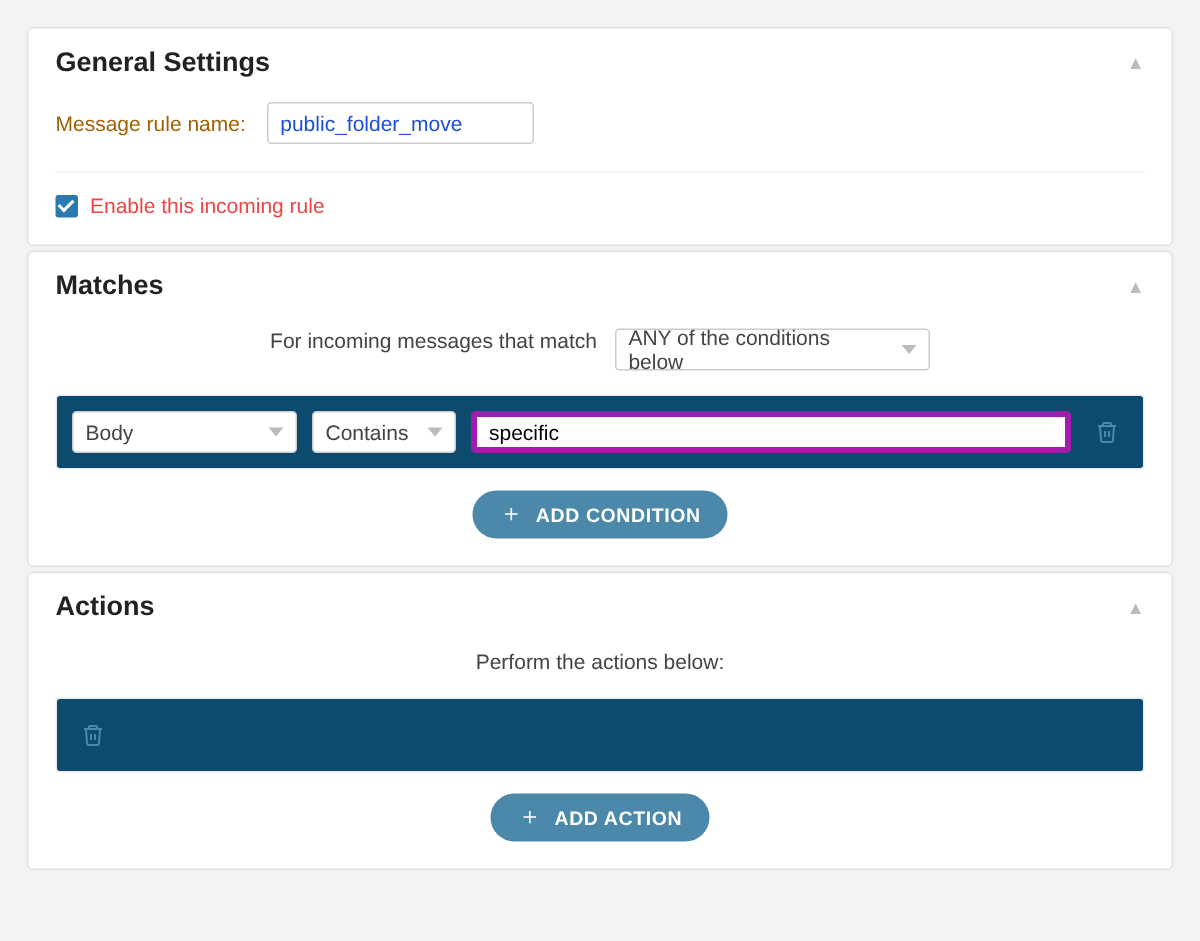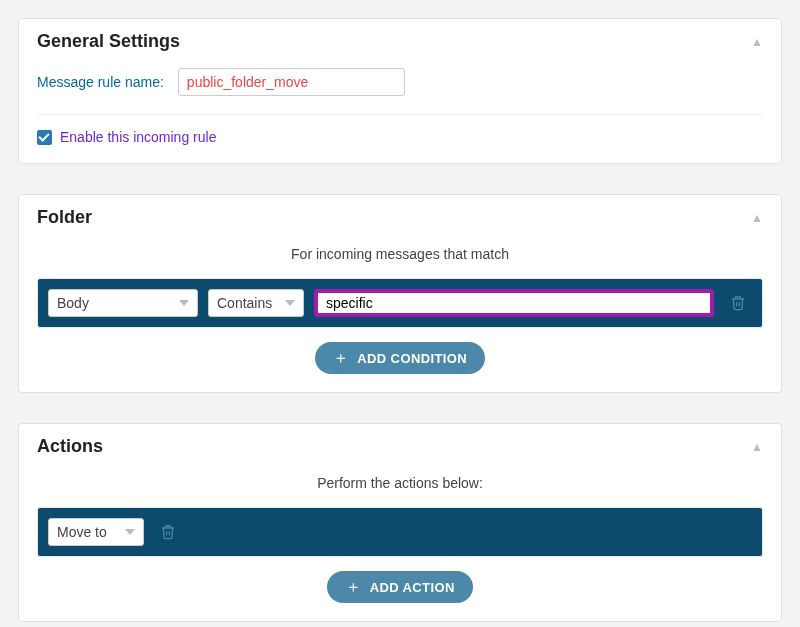--- a/index.html
+++ b/index.html
@@ -9,21 +9,21 @@
     background: #f3f3f3;
     font-family: "Segoe UI", "Helvetica Neue", Arial, sans-serif;
     font-size: 14px;
     color: #444;
     width: 800px;
   }
   .panel {
     background: #fff;
     border: 1px solid #e1e1e1;
     border-radius: 4px;
-    margin-bottom: 30px;
+    margin-bottom: 3px;
   }
   .panel-header {
     display: flex;
     align-items: center;
     justify-content: space-between;
     padding: 12px 18px;
     cursor: pointer;
   }
   .panel-title {
     font-size: 18px;
@@ -37,30 +37,30 @@
   .panel-body {
     padding: 0 18px 18px;
   }
   .field-row {
     display: flex;
     align-items: center;
     gap: 14px;
     padding: 4px 0 18px;
   }
   .field-label {
-    color: #0369a1;
+    color: #a16207;
   }
   .text-input {
     height: 28px;
     border: 1px solid #ccc;
     border-radius: 3px;
     padding: 0 8px;
     font-size: 14px;
-    color: #ef4444;
-    width: 227px;
+    color: #1d4ed8;
+    width: 178px;
   }
   .divider {
     border-top: 1px solid #eee;
     margin: 0 0 14px;
   }
   .checkbox-row {
     display: flex;
     align-items: center;
     gap: 8px;
   }
@@ -77,21 +77,21 @@
     position: absolute;
     left: 4px;
     top: 1px;
     width: 4px;
     height: 8px;
     border: solid #fff;
     border-width: 0 2px 2px 0;
     transform: rotate(45deg);
   }
   .checkbox-label {
-    color: #6d28d9;
+    color: #ef4444;
   }
   .center-row {
     display: flex;
     align-items: flex-start;
     justify-content: center;
     gap: 12px;
     padding: 6px 0 16px;
   }
   .select {
     display: flex;
@@ -185,26 +185,30 @@
     <div class="divider"></div>
     <label class="checkbox-row">
       <span class="checkbox-box"></span>
       <span class="checkbox-label">Enable this incoming rule</span>
     </label>
   </div>
 </div>
 
 <div class="panel">
   <div class="panel-header">
-    <div class="panel-title">Folder</div>
+    <div class="panel-title">Matches</div>
     <div class="panel-caret">▲</div>
   </div>
   <div class="panel-body">
     <div class="center-row">
       <span>For incoming messages that match</span>
+      <div class="select select-lg">
+        <span>ANY of the conditions below</span>
+        <span class="select-caret"></span>
+      </div>
     </div>
     <div class="rule-block">
       <div class="select select-sm">
         <span>Body</span>
         <span class="select-caret"></span>
       </div>
       <div class="select select-md">
         <span>Contains</span>
         <span class="select-caret"></span>
       </div>
@@ -231,24 +235,20 @@
 <div class="panel" style="margin-bottom:4px;">
   <div class="panel-header">
     <div class="panel-title">Actions</div>
     <div class="panel-caret">▲</div>
   </div>
   <div class="panel-body">
     <div class="center-row">
       <span>Perform the actions below:</span>
     </div>
     <div class="rule-block">
-      <div class="select select-md">
-        <span>Move to</span>
-        <span class="select-caret"></span>
-      </div>
       <div class="trash-btn">
         <svg class="trash-svg" viewBox="0 0 24 24" fill="none" stroke="currentColor" stroke-width="2">
           <path d="M3 6h18"></path>
             <path d="M8 6V4a1 1 0 0 1 1-1h6a1 1 0 0 1 1 1v2"></path>
           <path d="M19 6l-1 14a2 2 0 0 1-2 2H8a2 2 0 0 1-2-2L5 6"></path>
           <line x1="10" y1="11" x2="10" y2="17"></line>
             <line x1="14" y1="11" x2="14" y2="17"></line>
         </svg>
       </div>
     </div>

